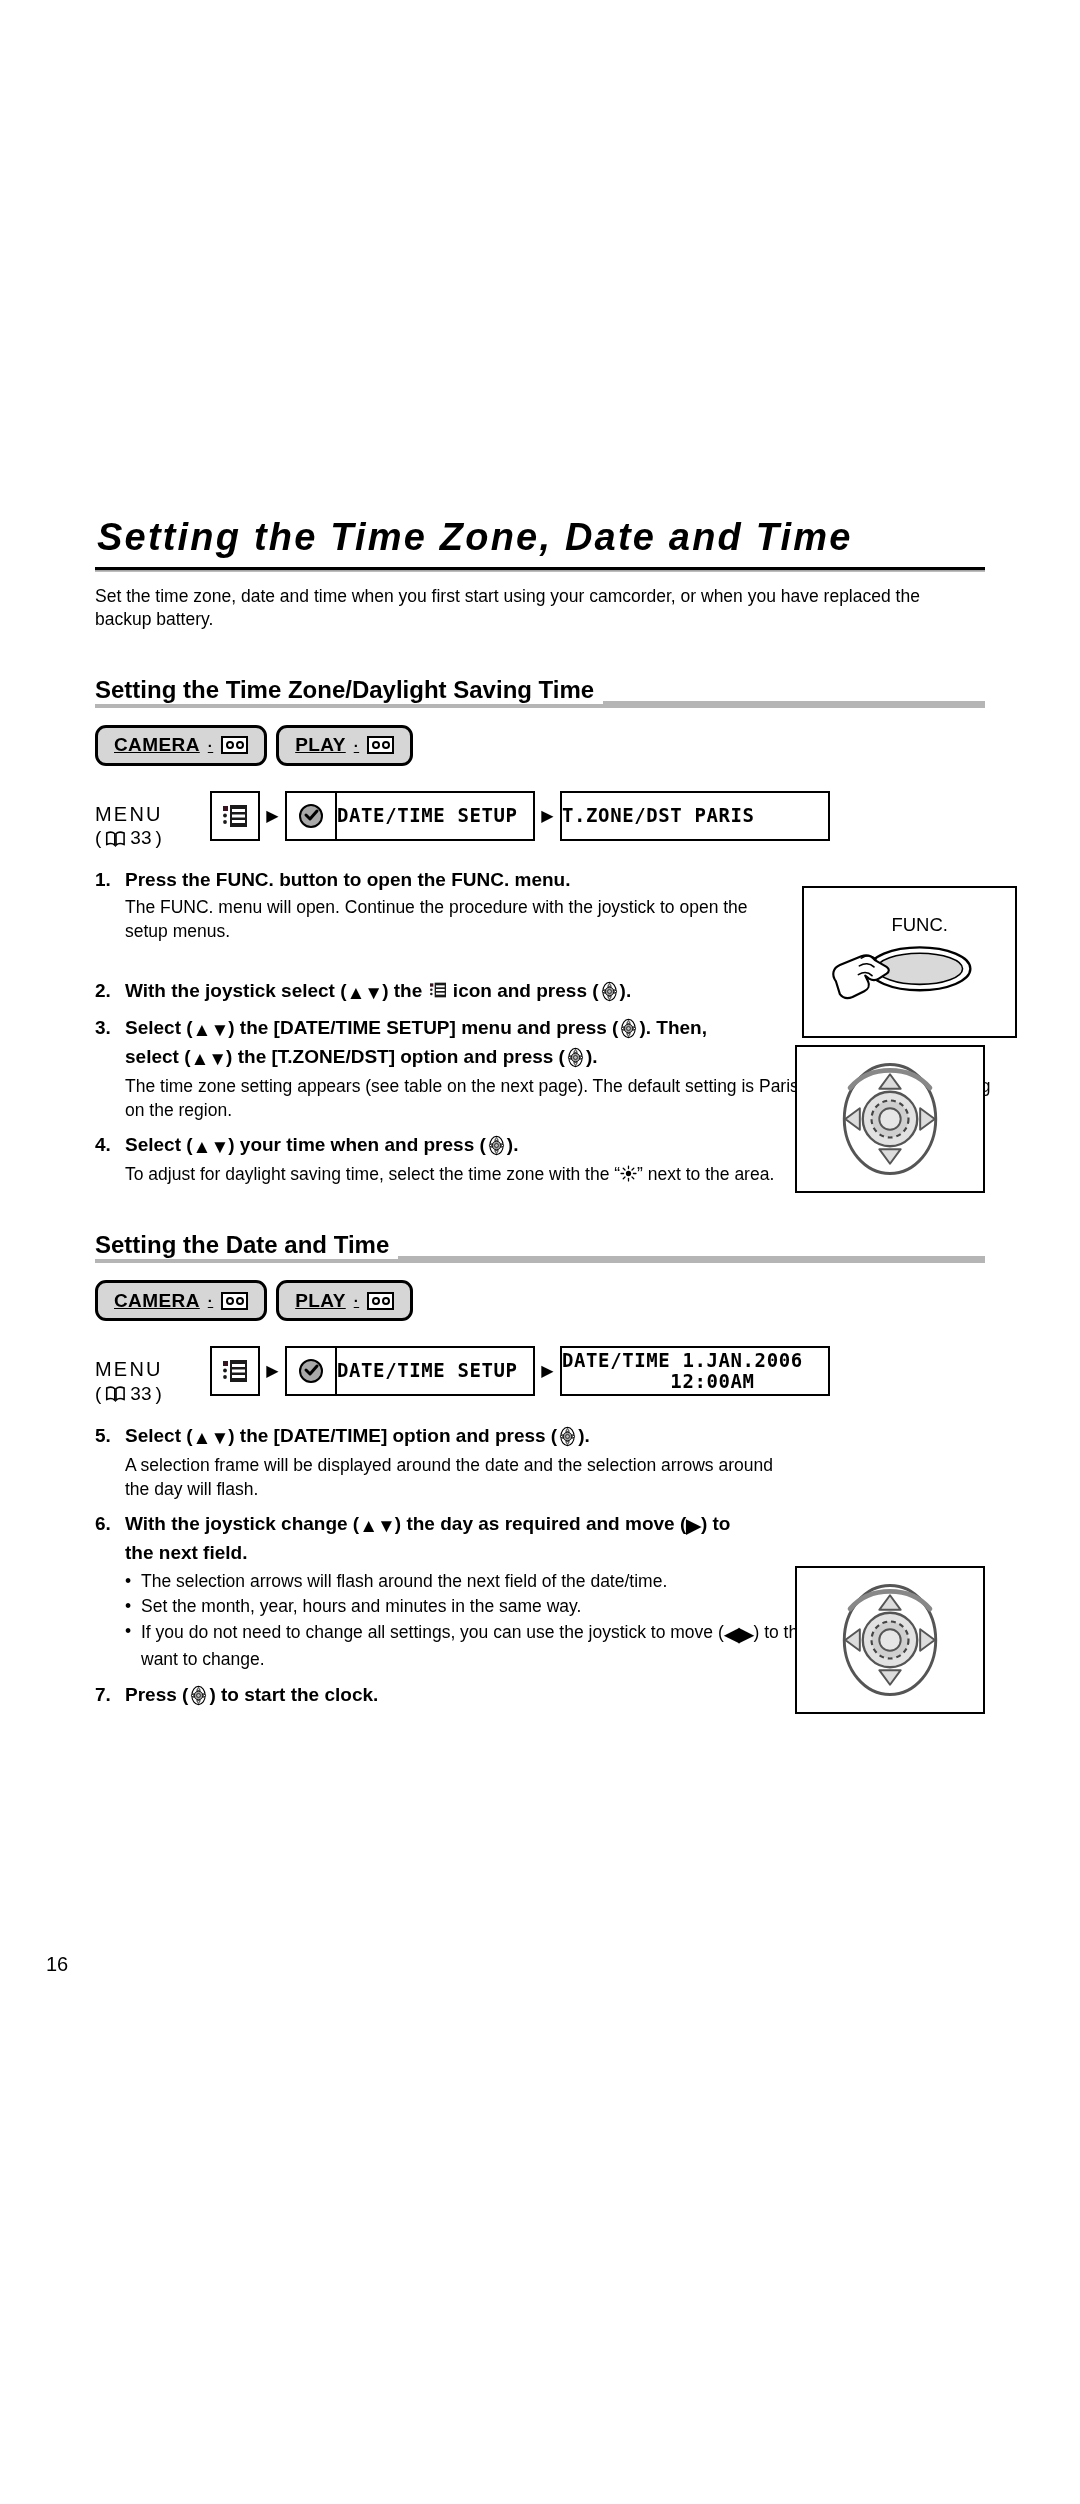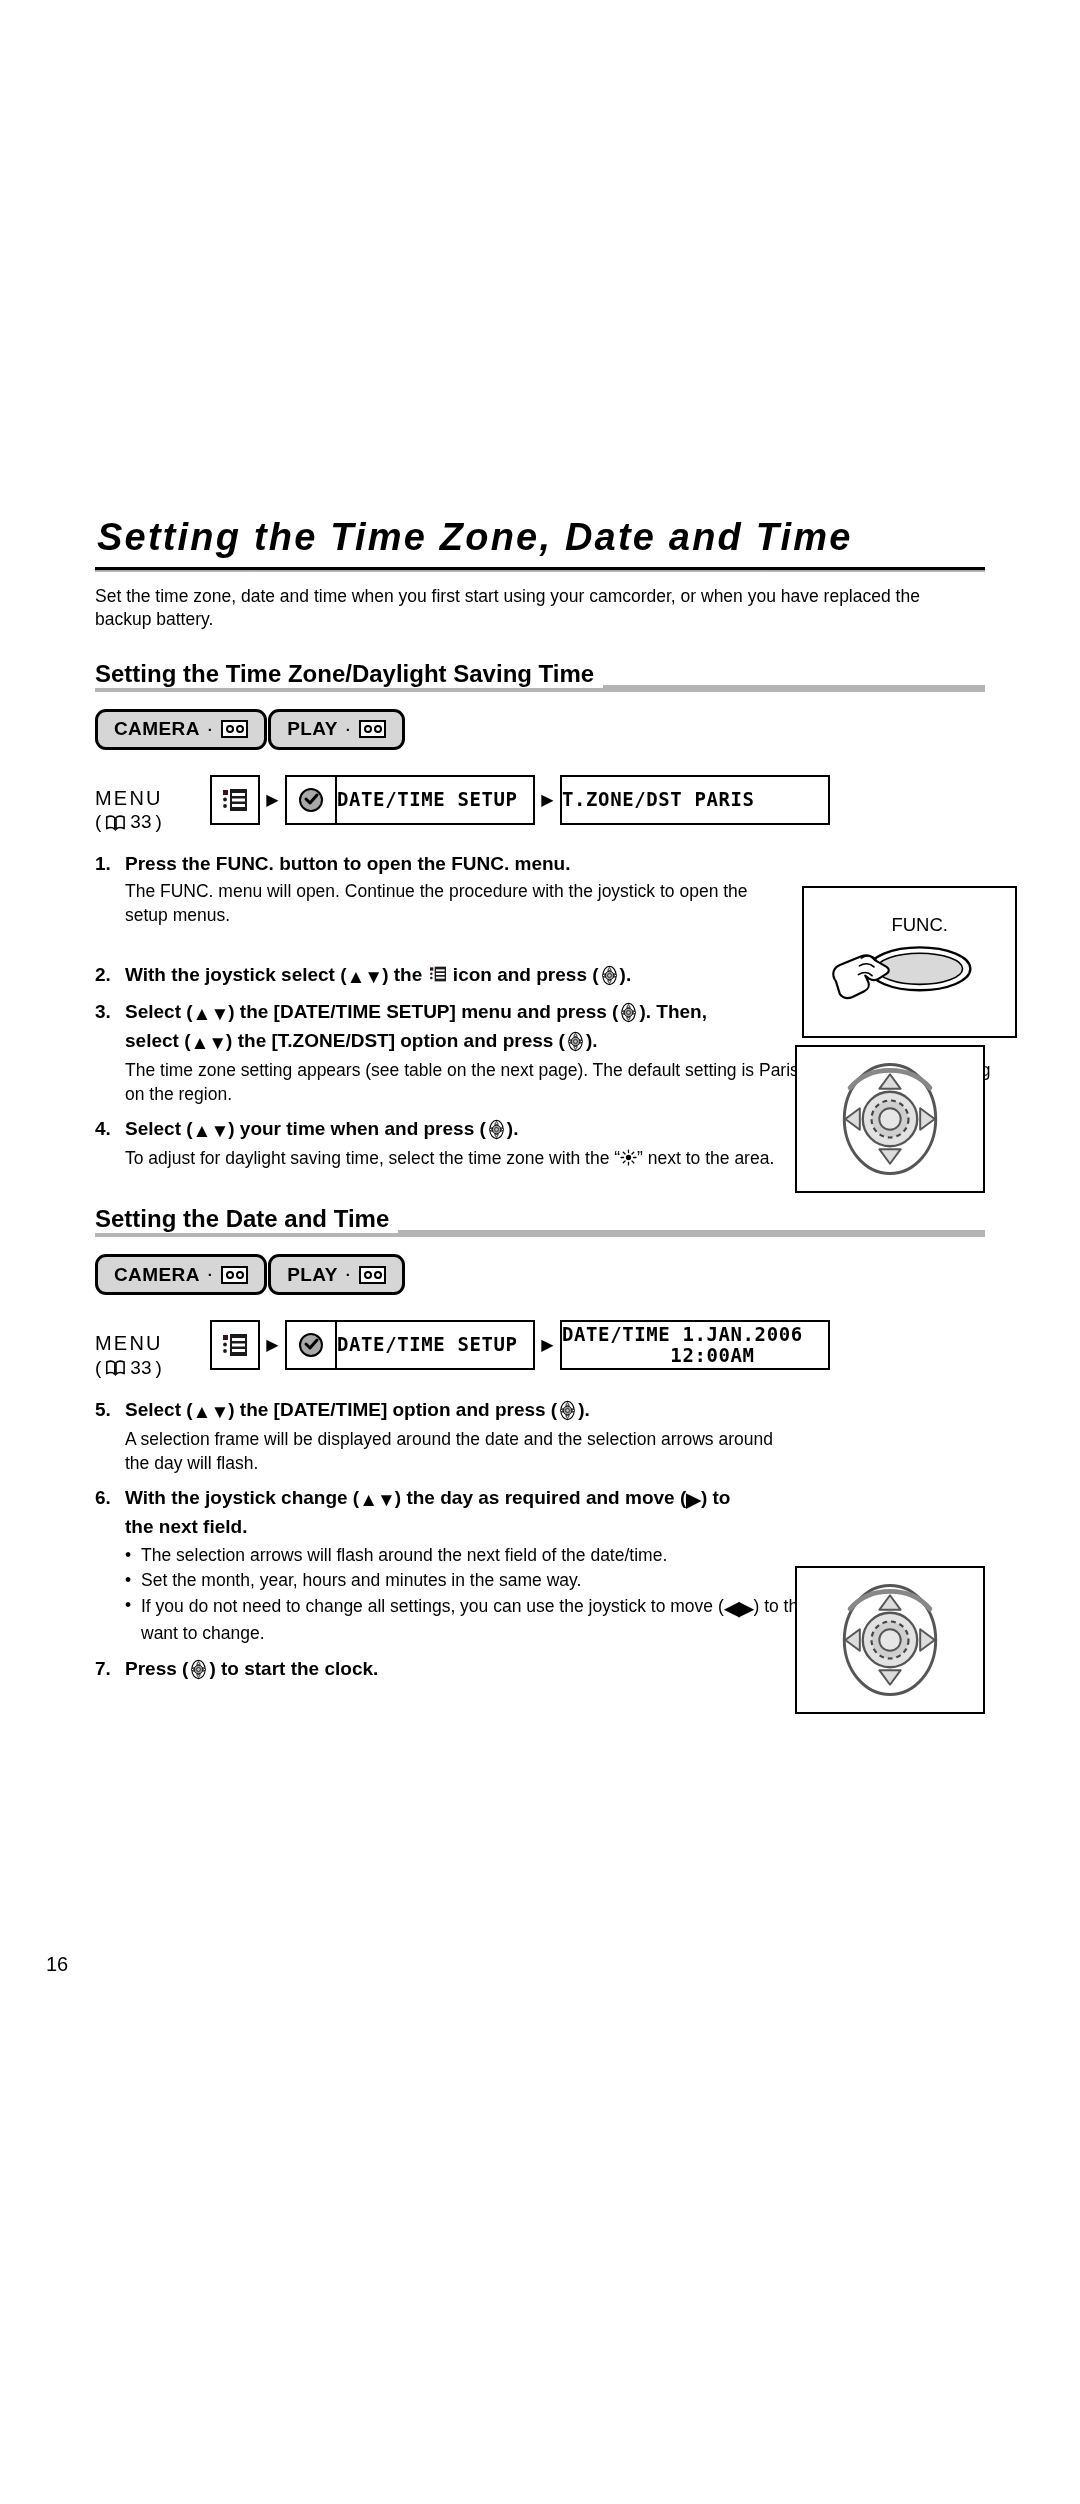--- a/index.html
+++ b/index.html
@@ -44,21 +44,21 @@
     margin-top: 13px;
     font-size: 17.5px;
     line-height: 1.35;
     width: 880px;
   }
 
   
   .section { position: relative; }
   .sec-head-wrap {
     position: relative;
-    margin-top: 28px;
+    margin-top: 44px;
     height: 34px;
   }
   .sec-head {
     font-size: 24px;
     font-weight: bold;
     position: absolute;
     left: 0;
     top: 0;
     background: #fff;
     padding-right: 9px;
@@ -69,21 +69,21 @@
     position: absolute;
     left: 0;
     right: 0;
     bottom: 2px;
     height: 7px;
     background: #b5b5b5;
     z-index: 1;
   }
 
   
-  .modes { margin-top: 15px; display: flex; gap: 1px; }
+  .modes { margin-top: 15px; display: flex; gap: 9px; text-decoration: underline; }
   .mode-badge {
     border: 3px solid #000;
     border-radius: 11px;
     background: #d6d6d6;
     height: 41px;
     display: flex;
     align-items: center;
     justify-content: center;
     gap: 7px;
     padding: 0 16px;

